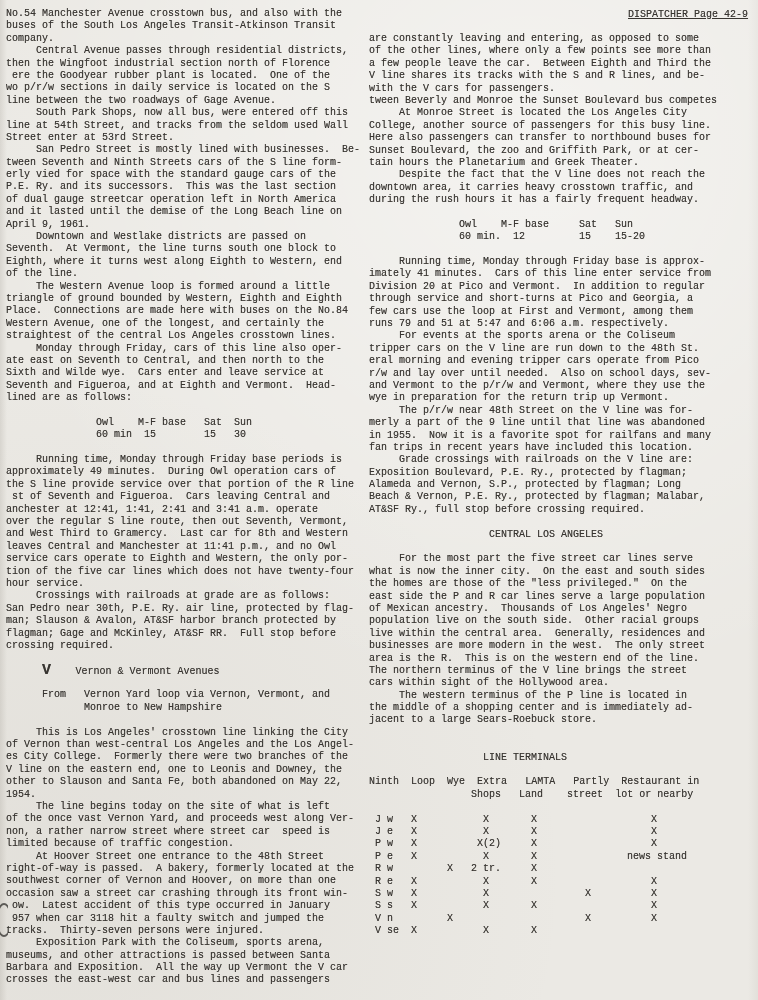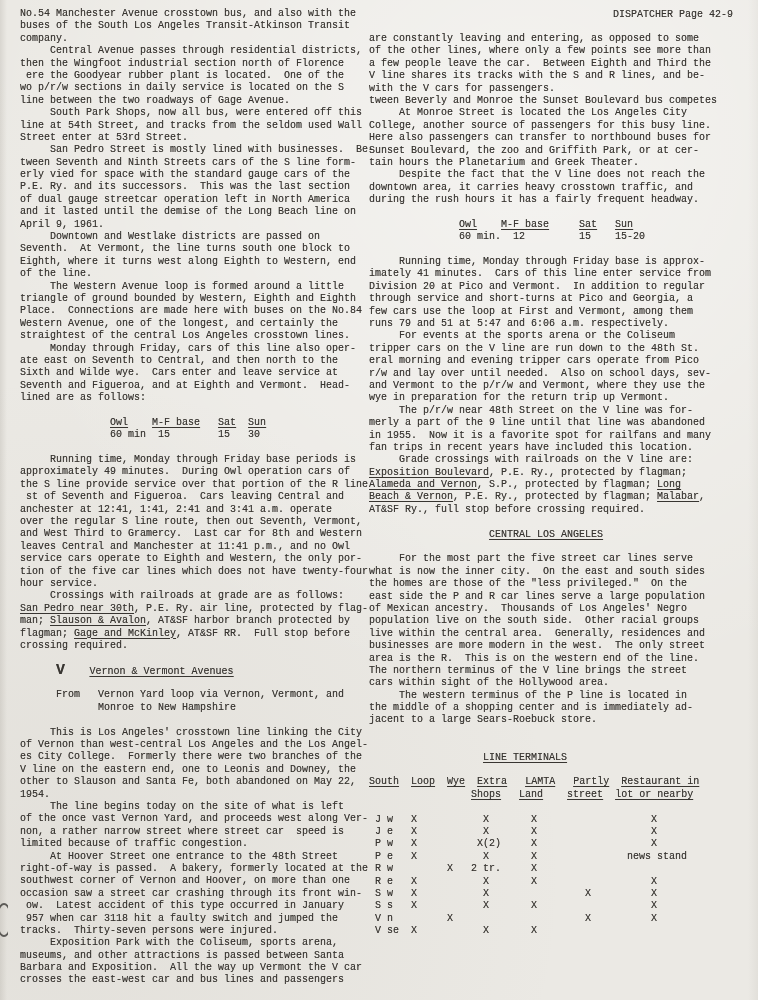--- a/index.html
+++ b/index.html
@@ -13,26 +13,26 @@
       radial-gradient(circle at 8% 88%, rgba(150,143,130,0.10), rgba(0,0,0,0) 45%),
       linear-gradient(90deg, rgba(120,114,103,0.16), rgba(120,114,103,0) 7px),
       linear-gradient(270deg, rgba(120,114,103,0.08), rgba(120,114,103,0) 10px);
     overflow:hidden;
     font-family:"Liberation Mono","DejaVu Sans Mono",monospace;
     font-size:10px;
     color:#383531;
     text-shadow:0 0 0.6px rgba(56,53,49,0.55);
   }
   .col{position:absolute;}
-  .col-left{left:20px;top:8px;width:372px;}
+  .col-left{left:6px;top:8px;width:372px;}
   .col-right{left:369px;top:33px;width:366px;}
   .ln{white-space:pre;height:12.4px;line-height:12.4px;overflow:visible;}
   .gap{height:12.4px;}
-  .page-header{position:absolute;left:613px;top:9px;white-space:pre;line-height:12.4px;}
-  .u{text-decoration:underline;text-underline-offset:2px;text-decoration-thickness:1px;}
+  .page-header{position:absolute;left:628px;top:9px;white-space:pre;line-height:12.4px;text-decoration:underline;}
+  .u{text-underline-offset:2px;text-decoration-thickness:1px;}
   .vletter{font-size:15px;font-weight:bold;letter-spacing:0.5px;}
   .ink-mark{
     position:absolute;left:-4px;top:903px;width:12px;height:30px;
     border:2.5px solid rgba(50,48,45,0.75);border-radius:50%;
     clip-path:inset(0 4px 0 0);
   }
 </style>
 </head>
 <body>
 
@@ -228,21 +228,21 @@
         <div class="ln">the middle of a shopping center and is immediately ad-</div>
         <div class="ln">jacent to a large Sears-Roebuck store.</div>
       </div>
       <div class="gap"></div>
       <div class="gap"></div>
       <div>
         <div class="ln">                   <span class="u">LINE TERMINALS</span></div>
       </div>
       <div class="gap"></div>
       <div>
-        <div class="ln"><span class="u">South</span>  <span class="u">Loop</span>  <span class="u">Wye</span>  <span class="u">Extra</span>   <span class="u">LAMTA</span>   <span class="u">Partly</span>  <span class="u">Restaurant in</span></div>
+        <div class="ln"><span class="u">Ninth</span>  <span class="u">Loop</span>  <span class="u">Wye</span>  <span class="u">Extra</span>   <span class="u">LAMTA</span>   <span class="u">Partly</span>  <span class="u">Restaurant in</span></div>
         <div class="ln">                 <span class="u">Shops</span>   <span class="u">Land</span>    <span class="u">street</span>  <span class="u">lot or nearby</span></div>
         <div class="ln"></div>
         <div class="ln"> J w   X           X       X                   X</div>
         <div class="ln"> J e   X           X       X                   X</div>
         <div class="ln"> P w   X          X(2)     X                   X</div>
         <div class="ln"> P e   X           X       X               news stand</div>
         <div class="ln"> R w         X   2 tr.     X</div>
         <div class="ln"> R e   X           X       X                   X</div>
         <div class="ln"> S w   X           X                X          X</div>
         <div class="ln"> S s   X           X       X                   X</div>

